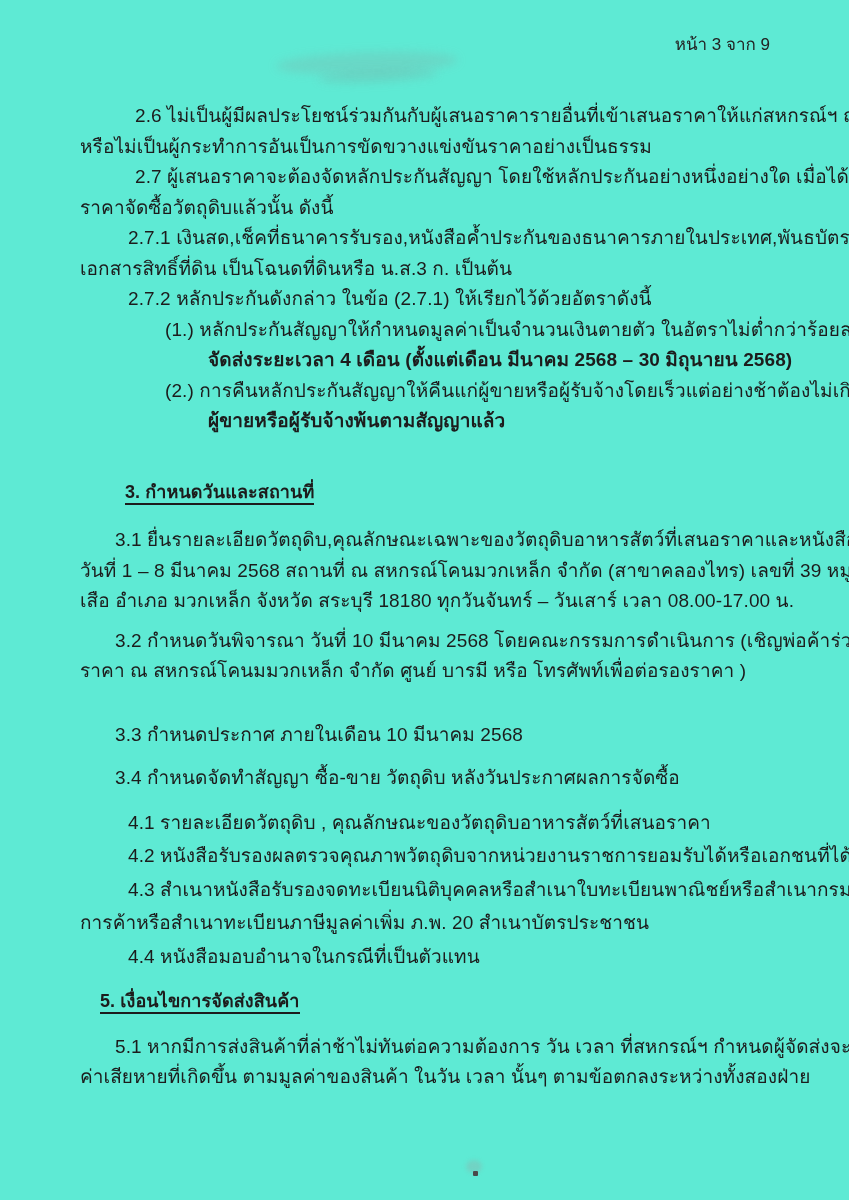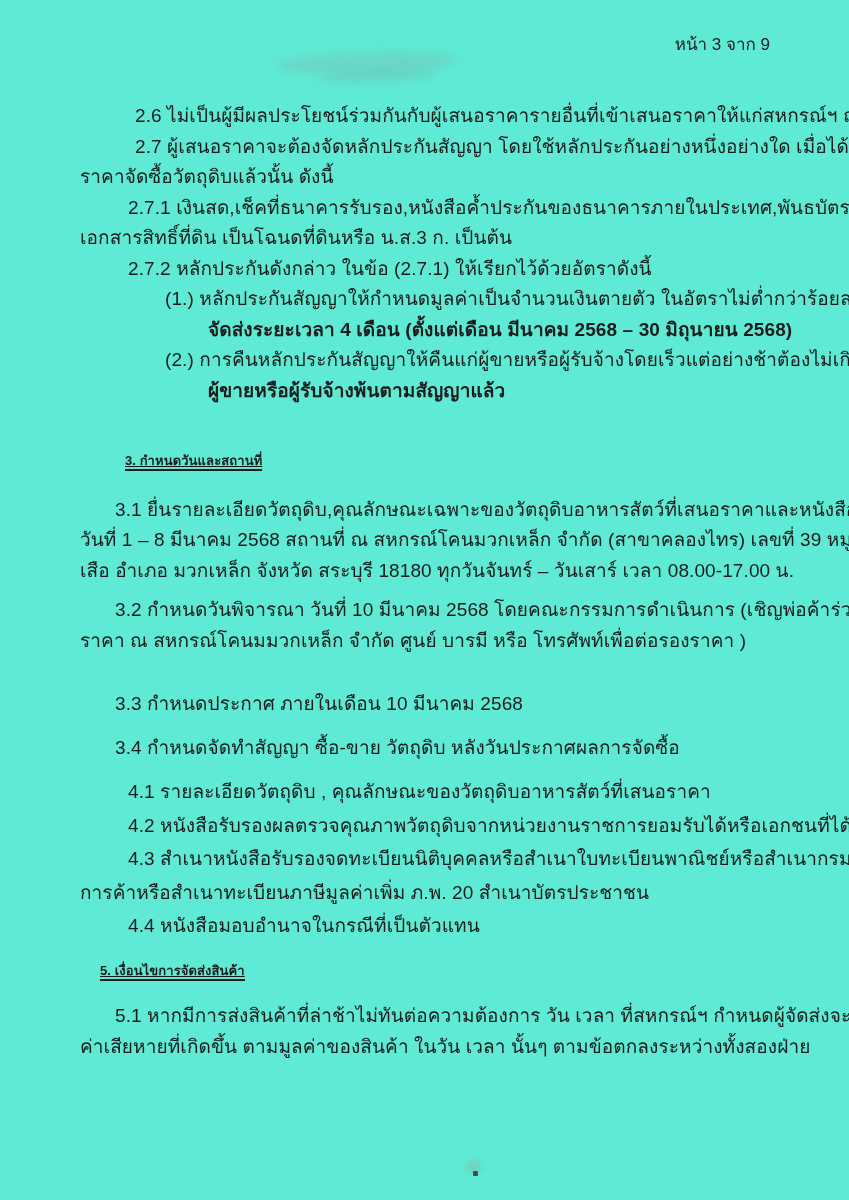--- a/index.html
+++ b/index.html
@@ -32,22 +32,21 @@
     width: 710px;
   }
   .ln {
     font-size: 19px;
     line-height: 30.5px;
     white-space: nowrap;
     letter-spacing: 0.1px;
   }
   .hd {
     font-weight: 700;
-    font-size: 13px;
-    text-decoration: underline;
+    font-size: 18px;
   }
   .hd .u {
     border-bottom: 2px solid #1c1c1c;
     padding-bottom: 1px;
   }
   
   .ind-a { padding-left: 55px; }   
   .ind-b { padding-left: 48px; }   
   .ind-c { padding-left: 85px; }   
   .ind-d { padding-left: 128px; font-weight: bold; }  
@@ -108,20 +107,21 @@
 <div class="page">
 
   <div class="smudge1"></div>
   <div class="smudge2"></div>
 
   <div class="page-header">หน้า 3 จาก 9</div>
 
   <div class="content">
 
     <div class="ln ind-a">2.6  ไม่เป็นผู้มีผลประโยชน์ร่วมกันกับผู้เสนอราคารายอื่นที่เข้าเสนอราคาให้แก่สหกรณ์ฯ ณ วันประกาศ</div>
+    <div class="ln">หรือไม่เป็นผู้กระทำการอันเป็นการขัดขวางแข่งขันราคาอย่างเป็นธรรม</div>
 
     <div class="ln ind-a">2.7  ผู้เสนอราคาจะต้องจัดหลักประกันสัญญา  โดยใช้หลักประกันอย่างหนึ่งอย่างใด เมื่อได้รับการพิจารณา</div>
     <div class="ln">ราคาจัดซื้อวัตถุดิบแล้วนั้น ดังนี้</div>
 
     <div class="ln ind-b">2.7.1 เงินสด,เช็คที่ธนาคารรับรอง,หนังสือค้ำประกันของธนาคารภายในประเทศ,พันธบัตรรัฐบาลไทยหรือ</div>
     <div class="ln">เอกสารสิทธิ์ที่ดิน เป็นโฉนดที่ดินหรือ น.ส.3 ก. เป็นต้น</div>
 
     <div class="ln ind-b">2.7.2 หลักประกันดังกล่าว ในข้อ (2.7.1) ให้เรียกไว้ด้วยอัตราดังนี้</div>
 
     <div class="ln ind-c">(1.) หลักประกันสัญญาให้กำหนดมูลค่าเป็นจำนวนเงินตายตัว  ในอัตราไม่ต่ำกว่าร้อยละ 2 จากมูลค่าการ</div>

